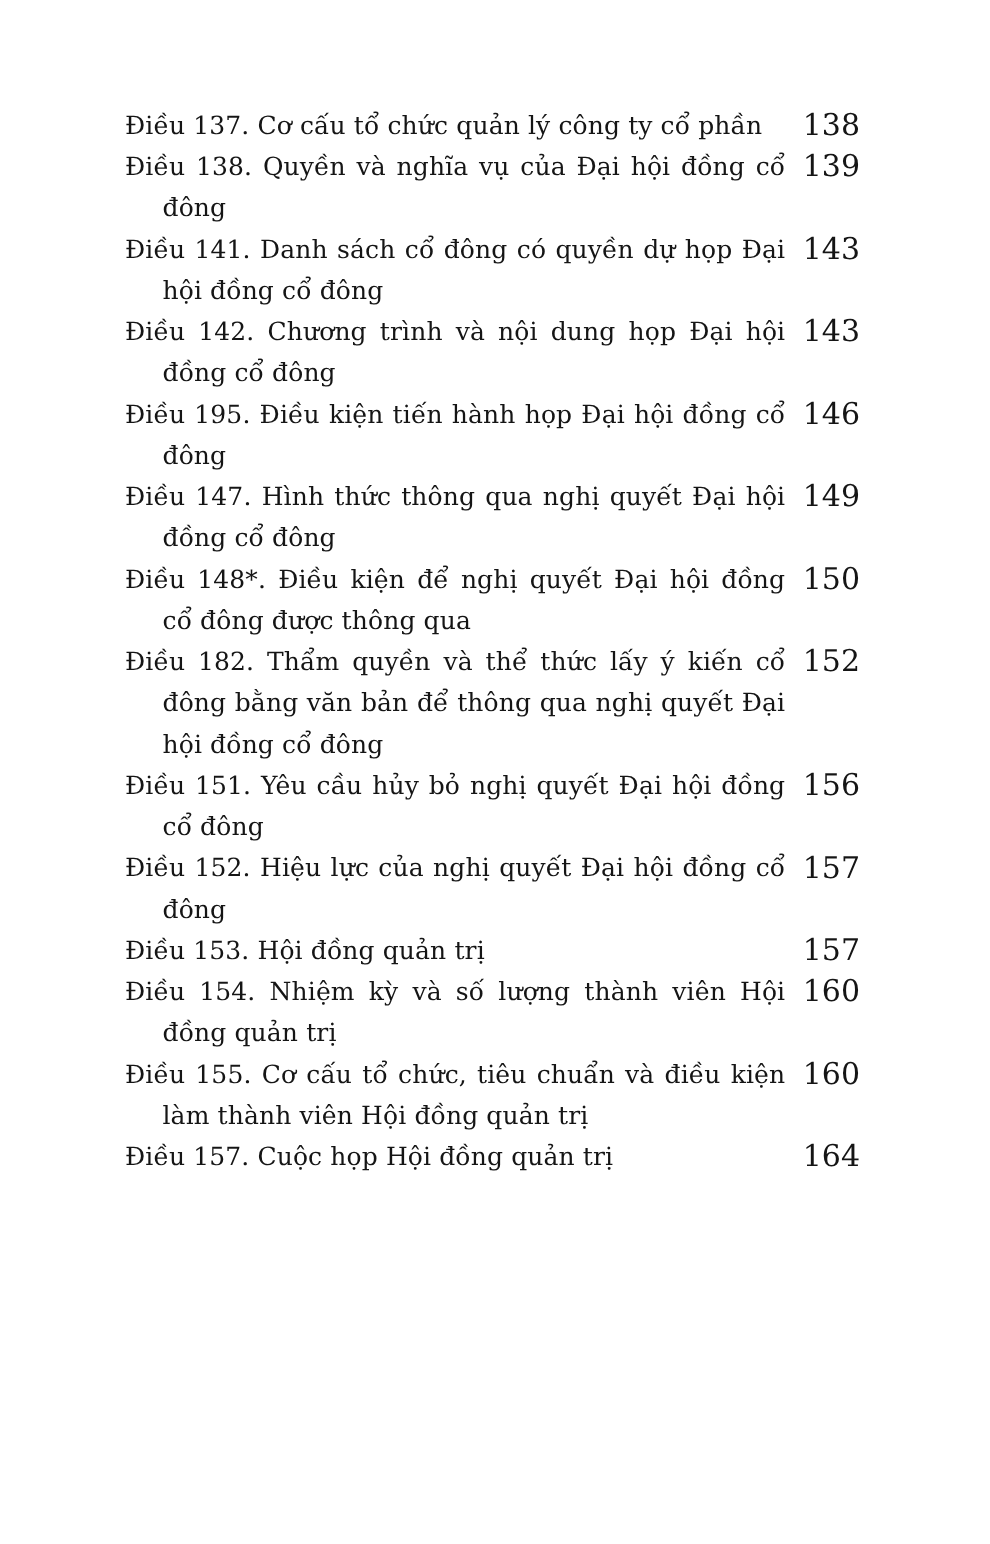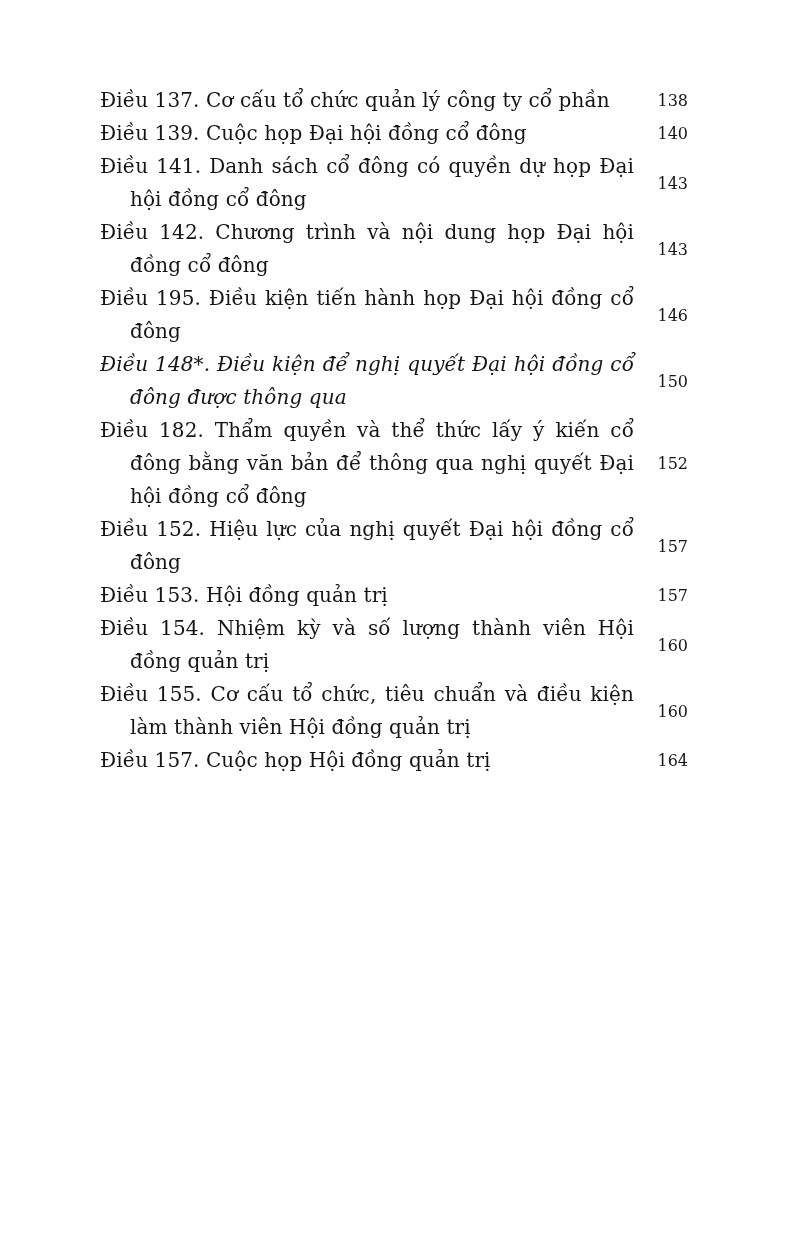--- a/index.html
+++ b/index.html
@@ -19,90 +19,97 @@
     box-sizing: border-box;
     width: 792px;
     height: 1235px;
     padding: 84px 104px 0 100px;
   }
   .toc-list {
     width: 100%;
   }
   .toc-row {
     display: flex;
-    align-items: center;
+    align-items: flex-start;
   }
   .toc-text {
     flex: 1 1 auto;
     font-size: 20px;
     line-height: 33px;
     text-align: justify;
     padding-left: 30px;
     text-indent: -30px;
     letter-spacing: 0.1px;
   }
   .toc-text.italic {
-    font-style: italic;
   }
   .toc-page {
     flex: 0 0 auto;
-    font-size: 16px;
+    font-size: 24px;
     line-height: 33px;
     padding-left: 14px;
     text-align: right;
     min-width: 40px;
   }
 </style>
 </head>
 <body>
 
 <div class="page">
   <div class="toc-list" id="toc-list">
   <div class="toc-row">
     <span class="toc-text">Điều 137. Cơ cấu tổ chức quản lý công ty cổ phần</span>
     <span class="toc-page">138</span>
   </div>
 
+  <div class="toc-row">
+    <span class="toc-text">Điều 138. Quyền và nghĩa vụ của Đại hội đồng cổ đông</span>
+    <span class="toc-page">139</span>
+  </div>
 
-  <div class="toc-row">
-    <span class="toc-text">Điều 139. Cuộc họp Đại hội đồng cổ đông</span>
-    <span class="toc-page">140</span>
-  </div>
 
 
   <div class="toc-row">
     <span class="toc-text">Điều 141. Danh sách cổ đông có quyền dự họp Đại hội đồng cổ đông</span>
     <span class="toc-page">143</span>
   </div>
 
   <div class="toc-row">
     <span class="toc-text">Điều 142. Chương trình và nội dung họp Đại hội đồng cổ đông</span>
     <span class="toc-page">143</span>
   </div>
 
 
 
   <div class="toc-row">
     <span class="toc-text">Điều 195. Điều kiện tiến hành họp Đại hội đồng cổ đông</span>
     <span class="toc-page">146</span>
   </div>
 
 
+  <div class="toc-row">
+    <span class="toc-text">Điều 147. Hình thức thông qua nghị quyết Đại hội đồng cổ đông</span>
+    <span class="toc-page">149</span>
+  </div>
 
   <div class="toc-row">
     <span class="toc-text italic">Điều 148*. Điều kiện để nghị quyết Đại hội đồng cổ đông được thông qua</span>
     <span class="toc-page">150</span>
   </div>
 
   <div class="toc-row">
     <span class="toc-text">Điều 182. Thẩm quyền và thể thức lấy ý kiến cổ đông bằng văn bản để thông qua nghị quyết Đại hội đồng cổ đông</span>
     <span class="toc-page">152</span>
   </div>
 
 
+  <div class="toc-row">
+    <span class="toc-text">Điều 151. Yêu cầu hủy bỏ nghị quyết Đại hội đồng cổ đông</span>
+    <span class="toc-page">156</span>
+  </div>
 
   <div class="toc-row">
     <span class="toc-text">Điều 152. Hiệu lực của nghị quyết Đại hội đồng cổ đông</span>
     <span class="toc-page">157</span>
   </div>
 
   <div class="toc-row">
     <span class="toc-text">Điều 153. Hội đồng quản trị</span>
     <span class="toc-page">157</span>
   </div>

